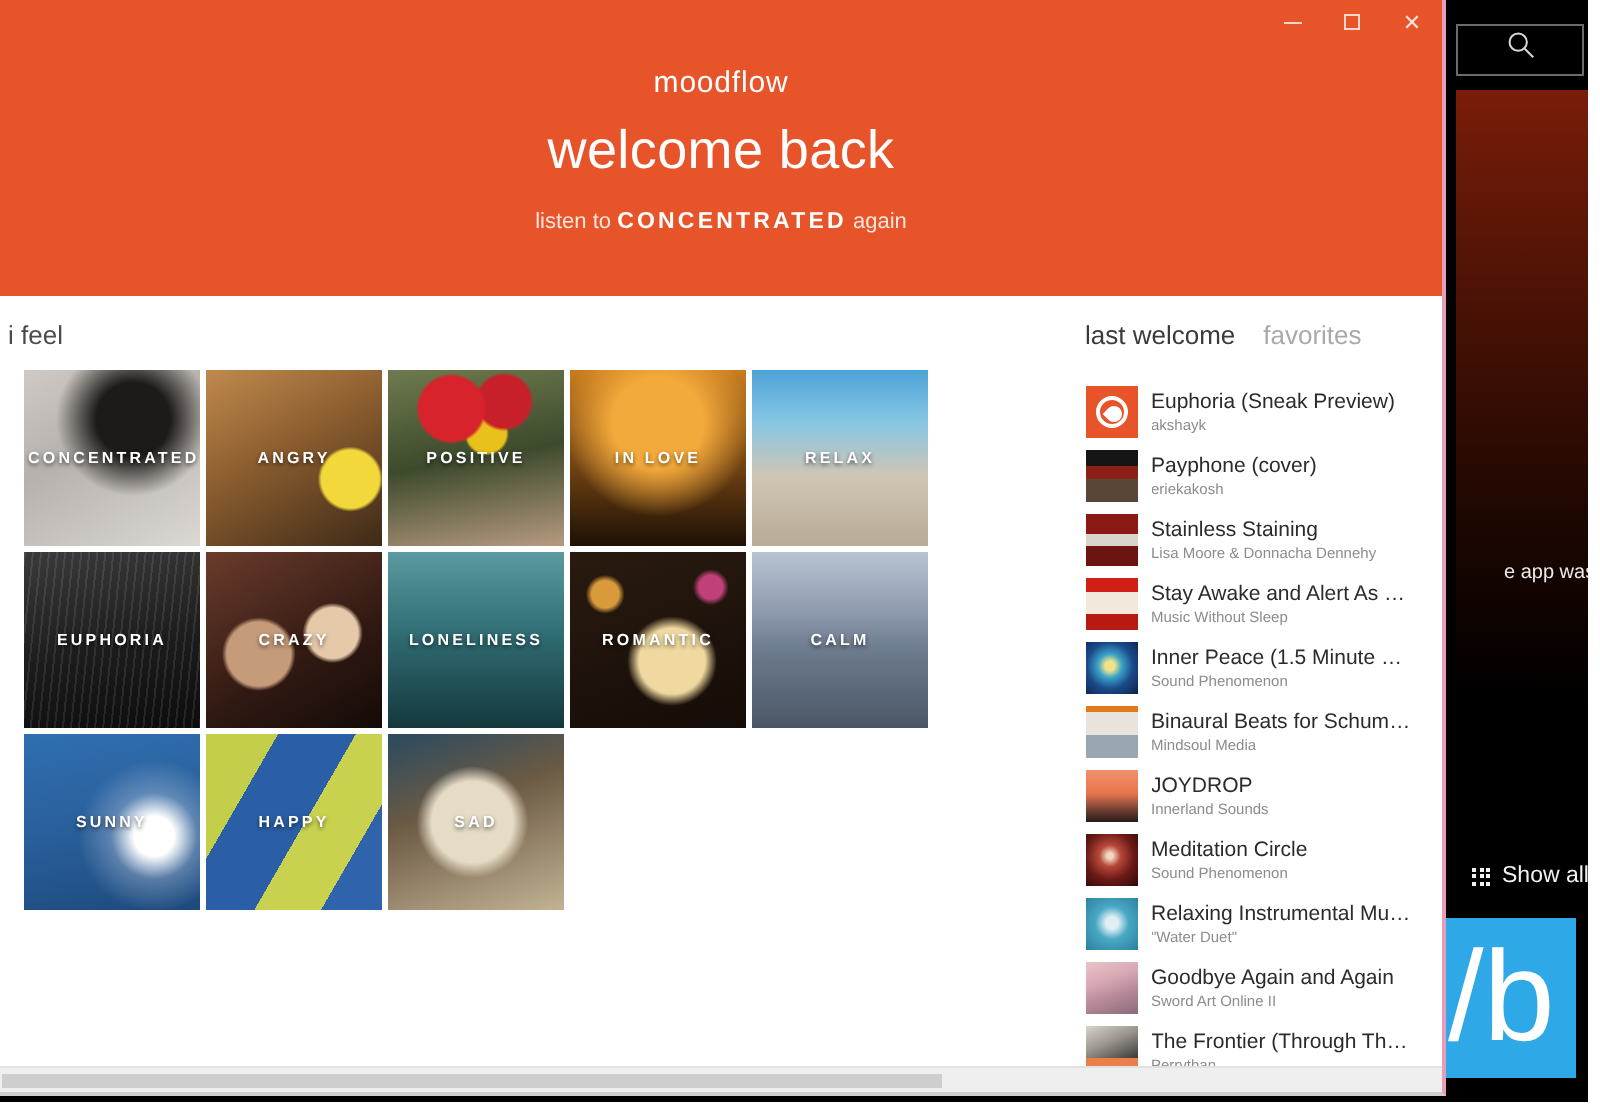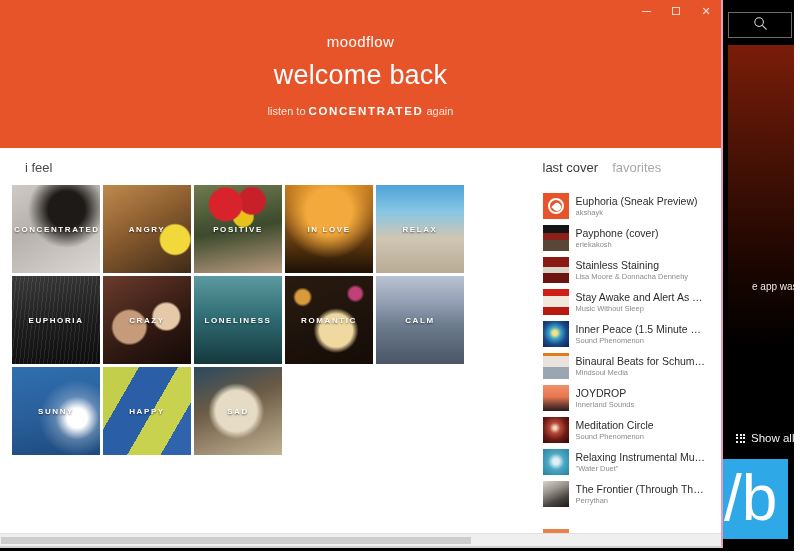--- a/index.html
+++ b/index.html
@@ -124,22 +124,21 @@
     font-weight: 700; letter-spacing: 1.6px; font-size: 11.5px; color: #fff;
   }
 
   
   .body-split { display: flex; height: 400px; }
   .left-pane { width: 540px; position: relative; }
   .right-pane { width: 183px; position: relative; background: #fff; }
 
   .section-label {
     font-size: 13px; color: #4a4a4a; font-weight: 400;
-    padding: 12px 0 0 12px;
-    margin-left: 13px;
+    padding: 12px 0 0 4px;
   }
 
   
   .mood-grid {
     margin: 10px 0 0 12px;
     display: grid;
     grid-template-columns: repeat(5, 88px);
     grid-auto-rows: 88px;
     gap: 3px;
   }
@@ -397,21 +396,21 @@
           </div>
           <div class="mood-tile">
             <div class="art a-sad"></div>
             <div class="label">SAD</div>
           </div>
         </div>
     </div>
 
     <div class="right-pane">
       <div class="tabs">
-        <span class="tab-active">last cover</span>
+        <span class="tab-active">last welcome</span>
         <span class="tab-inactive">favorites</span>
       </div>
       <div class="track-list">
           <div class="track">
             <div class="thumb a-euph">
               <div class="ring"></div>
             </div>
             <div class="meta">
               <div class="t-title">Euphoria (Sneak Preview)</div>
               <div class="t-artist">akshayk</div>
@@ -464,20 +463,27 @@
             <div class="meta">
               <div class="t-title">Meditation Circle</div>
               <div class="t-artist">Sound Phenomenon</div>
             </div>
           </div>
           <div class="track">
             <div class="thumb a-relaxing"></div>
             <div class="meta">
               <div class="t-title">Relaxing Instrumental Music...</div>
               <div class="t-artist">"Water Duet"</div>
+            </div>
+          </div>
+          <div class="track">
+            <div class="thumb a-goodbye"></div>
+            <div class="meta">
+              <div class="t-title">Goodbye Again and Again</div>
+              <div class="t-artist">Sword Art Online II</div>
             </div>
           </div>
           <div class="track">
             <div class="thumb a-frontier"></div>
             <div class="meta">
               <div class="t-title">The Frontier (Through The K...</div>
               <div class="t-artist">Perrythan</div>
             </div>
           </div>
         </div>

